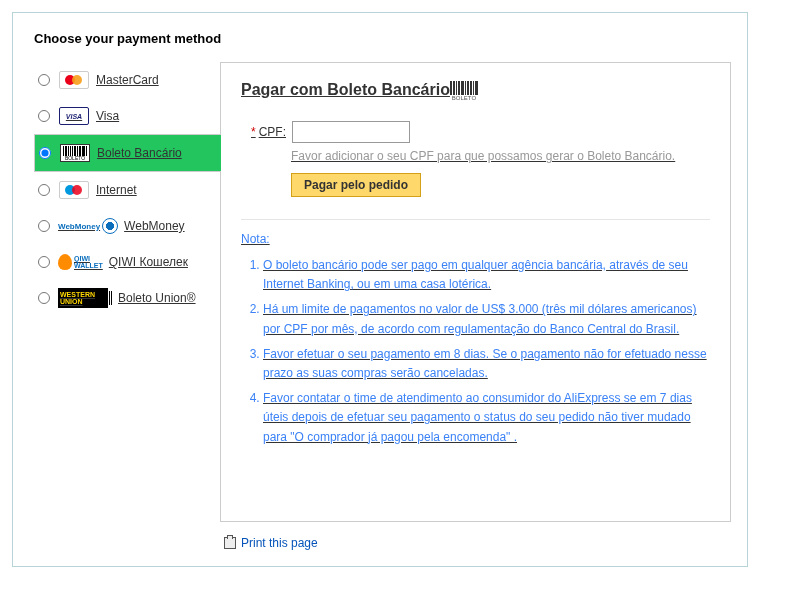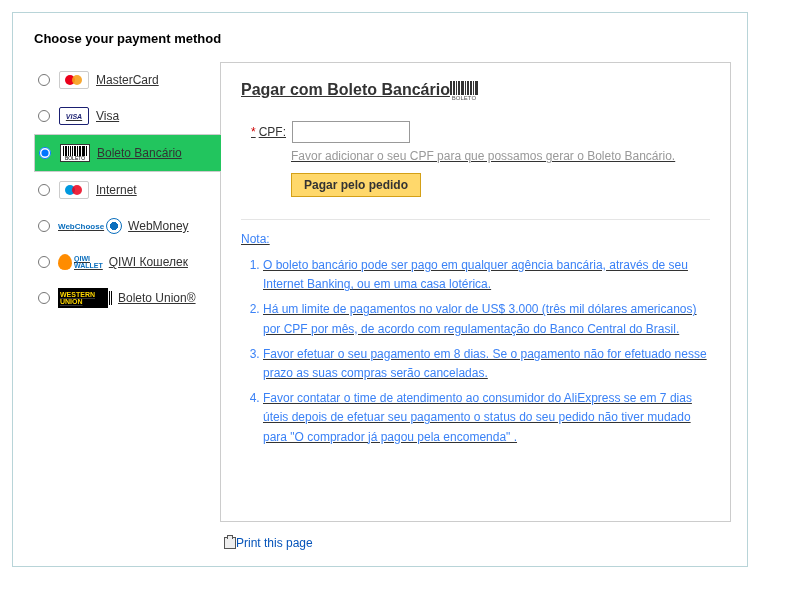--- a/index.html
+++ b/index.html
@@ -137,20 +137,21 @@
       font-size: 12px;
       line-height: 1.6;
     }
     .notes li {
       margin-bottom: 6px;
     }
     .print-row {
       margin-top: 14px;
       display: flex;
       align-items: center;
+      gap: 5px;
       margin-left: 186px;
       padding-left: 4px;
     }
     .print-row a {
       color: #0654ba;
       font-size: 12px;
       text-decoration: none;
     }
     
     .ico-mastercard {
@@ -262,21 +263,21 @@
         <span class="icon-box">
             <span class="ico-maestro"></span>
           </span>
         <span class="label">Internet</span>
       </label>
 
       <label class="payment-option">
         <input type="radio" name="pm" style="">
         <span class="icon-box" style="width:auto">
           <span class="ico-webmoney">
-              <span class="wm-text"><span class="wb">Web</span><span class="mn">Choose</span></span>
+              <span class="wm-text"><span class="wb">Web</span><span class="mn">Money</span></span>
               <span class="wm-ant"></span>
             </span>
         </span>
         <span class="label">WebMoney</span>
       </label>
 
       <label class="payment-option">
         <input type="radio" name="pm" style="">
         <span class="icon-box" style="width:auto">
           <span class="ico-qiwi">

